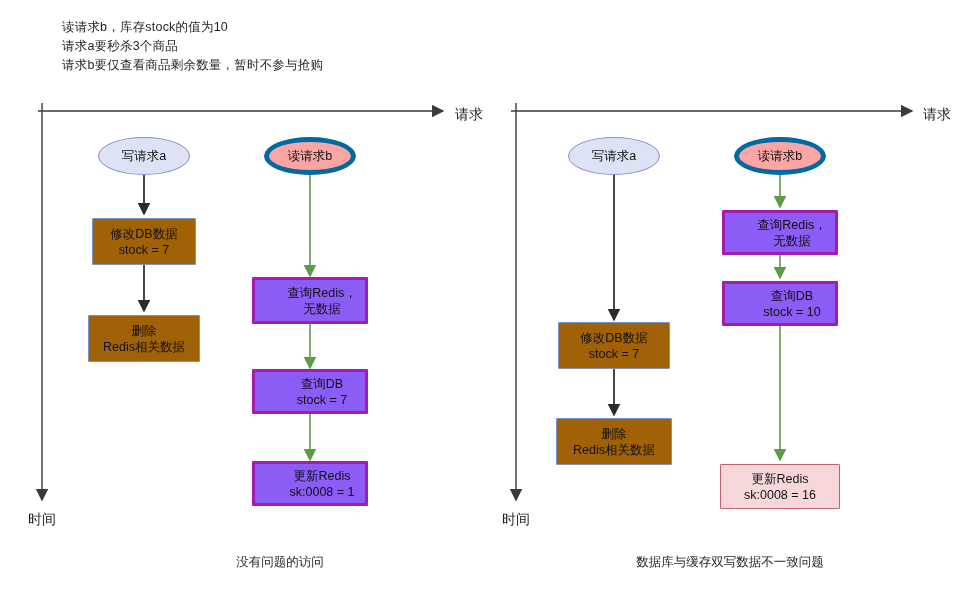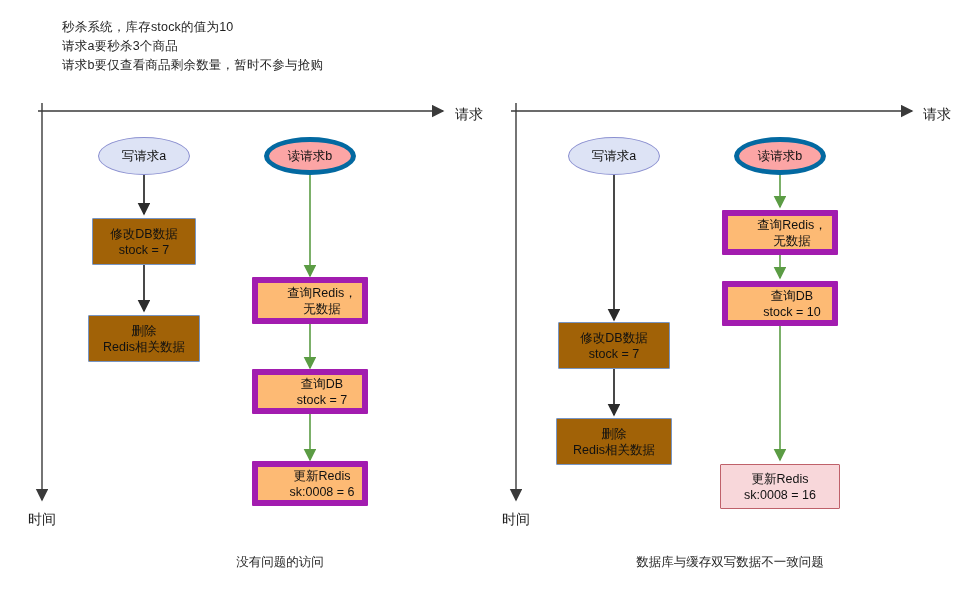--- a/index.html
+++ b/index.html
@@ -72,22 +72,22 @@
 
   .fill-blue {
     background: #a16207;
     border: 1px solid #7795c4;
   }
   .fill-blue-ellipse {
     background: #dde3f5;
     border: 1px solid #8a8fd0;
   }
   .fill-green {
-    background: #fdba74;
-    border: 6px solid #a21caf;
+    background: #8b5cf6;
+    border: 3px solid #a21caf;
     padding-left: 24px;
   }
   .fill-green-ellipse {
     background: #fca5a5;
     border: 5px solid #0369a1;
   }
   .fill-red {
     background: #f8d7da;
     border: 1px solid #bf616a;
   }
@@ -111,21 +111,21 @@
     white-space: nowrap;
     letter-spacing: 0.5px;
   }
 </style>
 </head>
 <body>
 
 <div id="canvas">
 
   <div class="note">
-    <div>秒杀系统，库存stock的值为10</div>
+    <div>读请求b，库存stock的值为10</div>
     <div>请求a要秒杀3个商品</div>
     <div>请求b要仅查看商品剩余数量，暂时不参与抢购</div>
   </div>
 
   <svg class="axis-svg" viewBox="0 0 966 595">
     <defs>
       <marker id="arrBlack" markerWidth="10" markerHeight="10" refX="7" refY="4" orient="auto">
         <path d="M0,0 L8,4 L0,8 z" fill="#2b2b2b"></path>
       </marker>
       <marker id="arrGreen" markerWidth="10" markerHeight="10" refX="7" refY="4" orient="auto">
@@ -187,21 +187,21 @@
     <span class="l2">无数据</span>
   </div>
 
   <div class="node box fill-green" style="left:252px; top:369px; width:116px; height:45px;">
     <span>查询DB</span>
     <span class="l2">stock = 7</span>
   </div>
 
   <div class="node box fill-green" style="left:252px; top:461px; width:116px; height:45px;">
     <span>更新Redis</span>
-    <span class="l2">sk:0008 = 6</span>
+    <span class="l2">sk:0008 = 1</span>
   </div>
 
   <div class="caption" style="left:180px; top:554px; width:200px;">没有问题的访问</div>
 
   <div class="node ellipse fill-blue-ellipse" style="left:568px; top:137px; width:92px; height:38px;">
     <span>写请求a</span>
   </div>
 
   <div class="node box fill-blue" style="left:558px; top:322px; width:112px; height:47px;">
     <span>修改DB数据</span>

